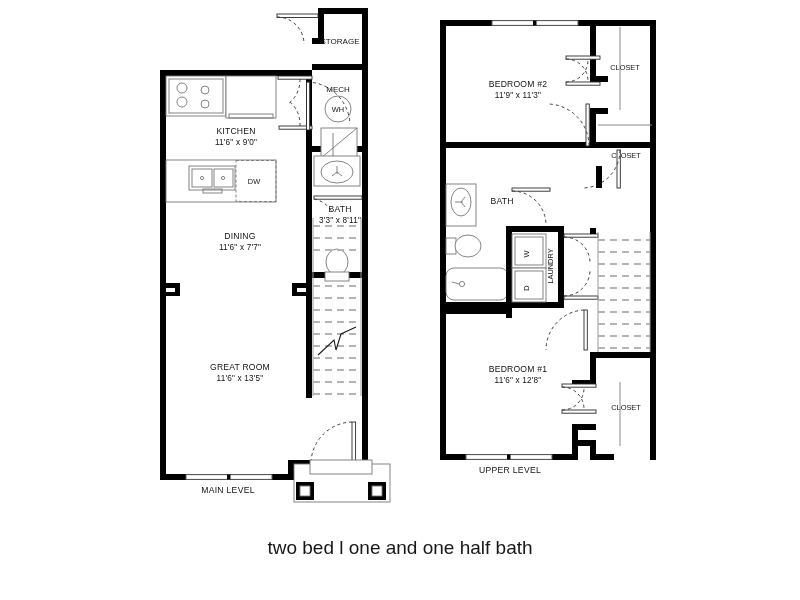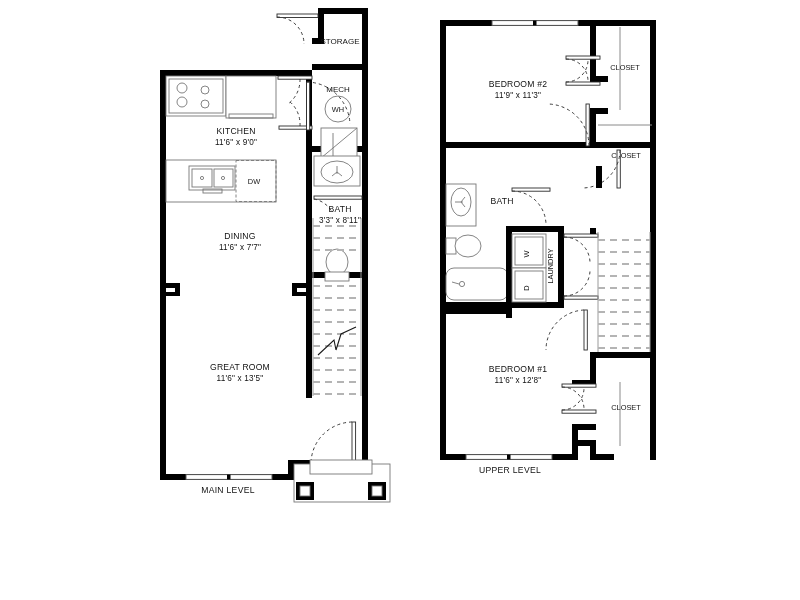--- a/index.html
+++ b/index.html
@@ -375,13 +375,14 @@
         <line class="shelf" x1="620" y1="382" x2="620" y2="446"></line>
         <text class="tiny" x="626" y="410">CLOSET</text>
       </g>
 
       <text class="levellbl" x="510" y="473">UPPER LEVEL</text>
     </g>
   </svg>
 </div>
 
 <div id="title-block">
+  <div id="plan-subtitle">two bed l one and one half bath</div>
 </div>
 
 </body></html>

